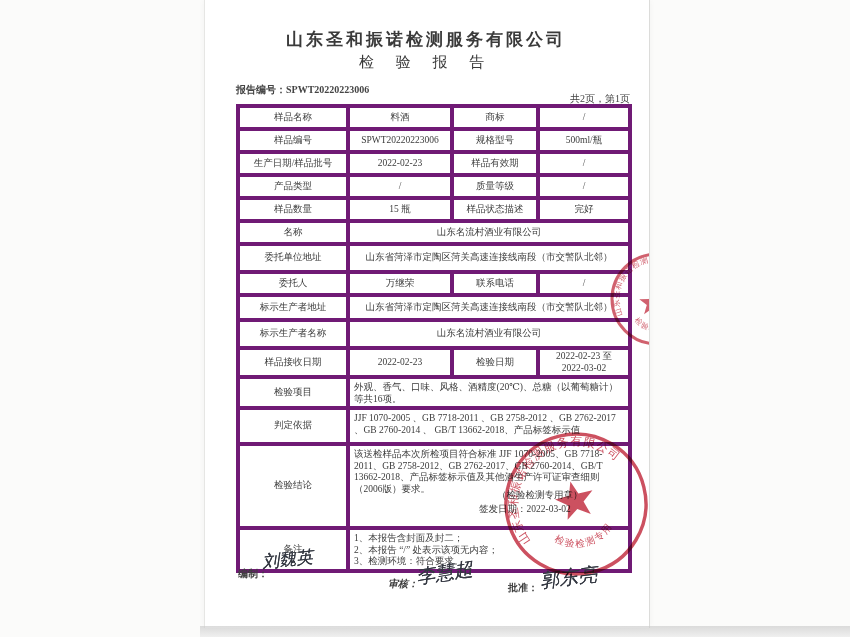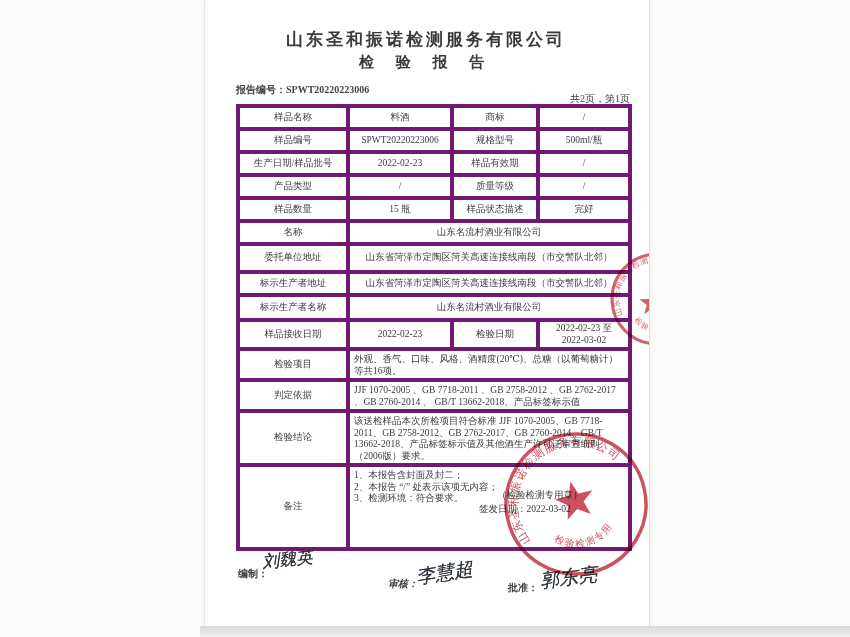--- a/index.html
+++ b/index.html
@@ -20,21 +20,21 @@
     position:absolute;left:200px;top:626px;width:650px;height:11px;
     background:linear-gradient(#c9c9c9,#e9e9e9);
     opacity:.65;
   }
   .company-title{
     position:absolute;left:0;top:28px;width:444px;text-align:center;
     font-size:17px;font-weight:bold;letter-spacing:3px;color:#3a3a3a;
   }
   .report-title{
     position:absolute;left:0;top:53px;width:444px;text-align:center;
-    font-size:15px;font-weight:bold;letter-spacing:9px;color:#3a3a3a;
+    font-size:15px;font-weight:normal;letter-spacing:9px;color:#3a3a3a;
   }
   .report-no{
     position:absolute;left:32px;top:83px;font-size:10px;font-weight:bold;color:#444;
   }
   .page-info{
     position:absolute;right:18px;top:92px;font-size:10px;font-weight:normal;color:#444;
   }
   table.report{
     position:absolute;left:32px;top:104px;width:392px;
     border-collapse:collapse;table-layout:fixed;
@@ -134,20 +134,26 @@
           </tr>
           <tr>
             <td>名称</td>
             <td colspan="3">山东名流村酒业有限公司</td>
           </tr>
           <tr>
             <td>委托单位地址</td>
             <td colspan="3">山东省菏泽市定陶区菏关高速连接线南段（市交警队北邻）</td>
           </tr>
           <tr>
+            <td>委托人</td>
+            <td>万继荣</td>
+            <td>联系电话</td>
+            <td>/</td>
+          </tr>
+          <tr>
             <td>标示生产者地址</td>
             <td colspan="3">山东省菏泽市定陶区菏关高速连接线南段（市交警队北邻）</td>
           </tr>
           <tr>
             <td>标示生产者名称</td>
             <td colspan="3">山东名流村酒业有限公司</td>
           </tr>
           <tr>
             <td>样品接收日期</td>
             <td>2022-02-23</td>

